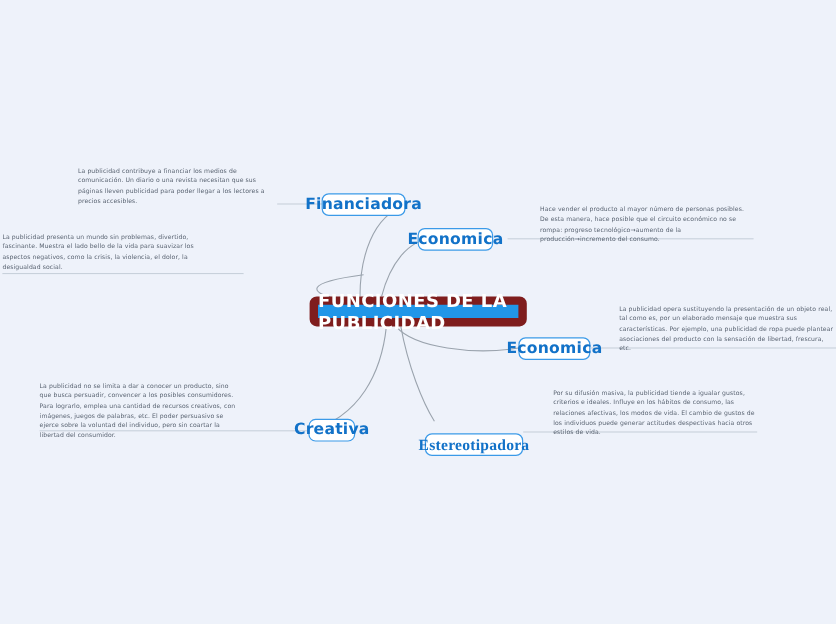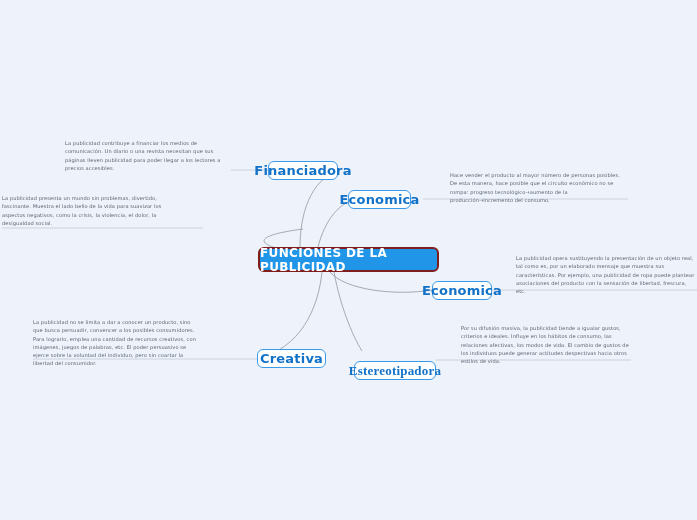--- a/index.html
+++ b/index.html
@@ -24,24 +24,24 @@
   }
 
   
   .center-node {
     position: absolute;
     left: 258px;
     top: 247px;
     width: 181px;
     height: 25px;
     background: #2196e8;
-    border: 2px solid #7f1d1d;
+    border: 7px solid #7f1d1d;
     border-radius: 6px;
     color: #ffffff;
-    font-size: 12px;
+    font-size: 15px;
     font-weight: bold;
     letter-spacing: 0.35px;
     display: flex;
     align-items: center;
     justify-content: center;
     box-sizing: border-box;
     z-index: 5;
   }
 
   
@@ -60,21 +60,21 @@
     box-sizing: border-box;
     height: 19px;
     z-index: 4;
     white-space: nowrap;
   }
 
   .n-financiadora     { left: 268px; top: 161px; width: 70px; }
   .n-economica        { left: 348px; top: 190px; width: 63px; }
   .n-desprob          { left: 203px; top: 219px; width: 100px; }
   .n-sustantiva       { left: 432px; top: 281px; width: 60px; }
-  .n-creativa         { left: 257px; top: 349px; width: 69px; }
+  .n-creativa         { left: 257px; top: 349px; width: 39px; }
   .n-estereotipadora  { left: 354px; top: 361px; width: 82px; font-family: Liberation Serif, serif; }
 
   
   .note {
     position: absolute;
     color: #5a6472;
     font-size: 5.1px;
     line-height: 1.62;
     letter-spacing: 0.08px;
     z-index: 3;

